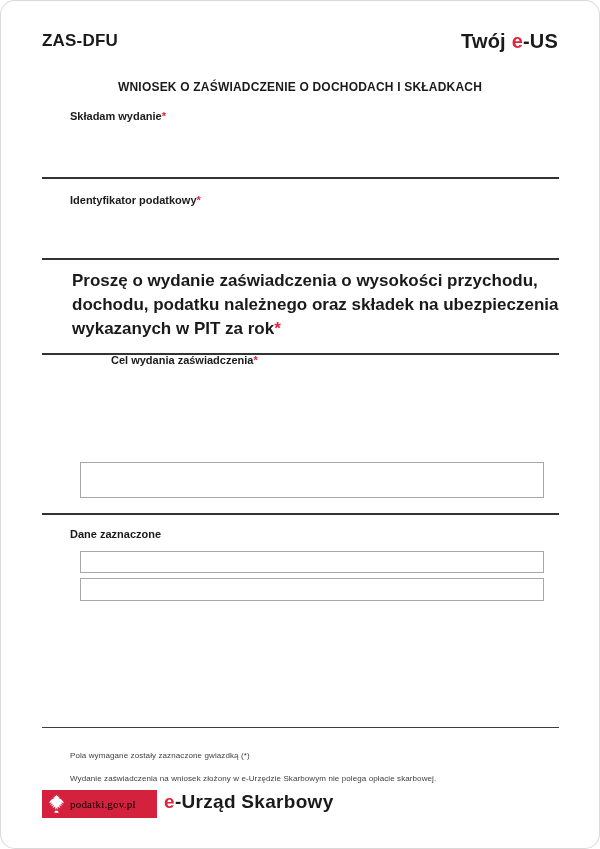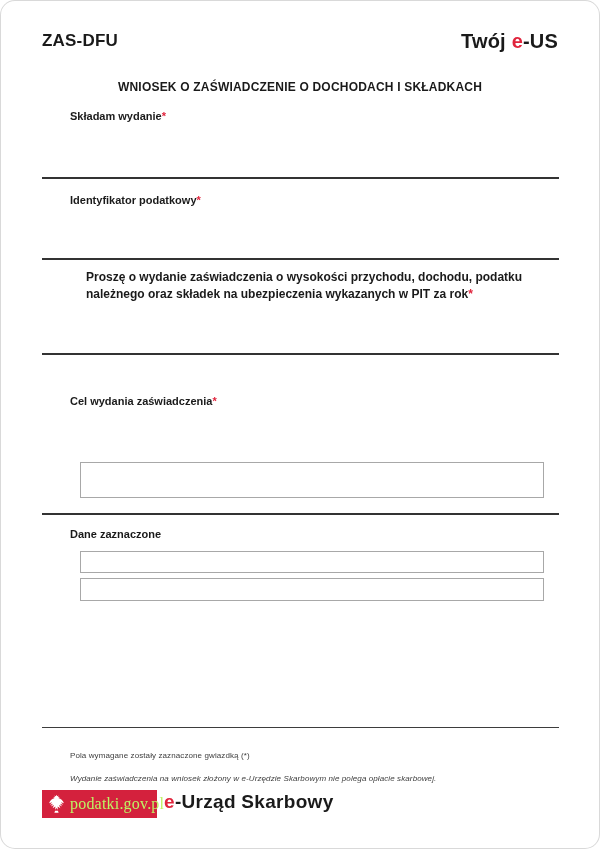--- a/index.html
+++ b/index.html
@@ -12,35 +12,35 @@
     box-shadow:inset 0 0 0 1px #d9d9d9;
     overflow:hidden;
     border-radius:15px;
   }
   .abs{position:absolute;}
   .form-code{left:42px;top:31px;font-size:17px;font-weight:bold;letter-spacing:.2px;}
   .brand-top{right:42px;top:30px;font-size:20px;font-weight:900;letter-spacing:.2px;}
   .page-title{left:0;top:80px;width:100%;text-align:center;font-size:12px;font-weight:bold;letter-spacing:.2px;}
   .field-label{left:70px;font-size:11px;font-weight:bold;}
   .asterisk{font-weight:bold;}
-  .para{left:86px;width:492px;font-size:12px;font-weight:bold;line-height:1.4;}
+  .para{left:72px;width:492px;font-size:17px;font-weight:bold;line-height:1.4;}
   .rule{left:42px;width:517px;height:2px;background:#333333;}
   .rule-thin{left:42px;width:517px;height:1px;background:#3d3d3d;}
   .text-input{
     left:80px;width:464px;
     border:1px solid #a8a8a8;background:#ffffff;
     font-family:"Liberation Sans", sans-serif;font-size:12px;color:#1a1a1a;
     box-sizing:border-box;padding:2px 6px;outline:none;
   }
   .note{left:70px;font-size:8px;color:#3d3d3d;letter-spacing:.1px;margin-top:21px;}
   .logo-box{
     left:42px;top:790px;width:115px;height:28px;
     display:flex;align-items:center;gap:5px;padding-left:6px;box-sizing:border-box;
   }
-  .logo-site{color:#bef264;font-family:"Liberation Serif", serif;font-size:16px;letter-spacing:.2px;}
+  .logo-site{color:#000000;font-family:"Liberation Serif", serif;font-size:11px;letter-spacing:.2px;}
   .brand-bottom{left:164px;top:791px;font-size:19px;font-weight:900;letter-spacing:.3px;}
   .eagle{width:17px;height:20px;flex:0 0 auto;}
 </style>
 </head>
 <body>
 
 <div id="page">
 
   <div class="abs form-code">ZAS-DFU</div>
   <div class="abs brand-top">
@@ -57,35 +57,35 @@
   <div class="abs field-label" style="top:194px;">
     <span>Identyfikator podatkowy</span><span class="asterisk" style="color:#e0243c;">*</span>
   </div>
   <div class="abs rule" style="top:258px;"></div>
 
   <div class="abs para" style="top:269px;">
     <span>Proszę o wydanie zaświadczenia o wysokości przychodu, dochodu, podatku należnego oraz składek na ubezpieczenia wykazanych w PIT za rok</span><span class="asterisk" style="color:#e0243c;">*</span>
   </div>
   <div class="abs rule" style="top:353px;"></div>
 
-  <div class="abs field-label" style="top:395px;">
+  <div class="abs field-label" style="top:354px;margin-left:41px;">
     <span>Cel wydania zaświadczenia</span><span class="asterisk" style="color:#e0243c;">*</span>
   </div>
   <input type="text" class="abs text-input" style="top: 462px; height: 36px;" value="">
   <div class="abs rule" style="top:513px;"></div>
 
   <div class="abs field-label" style="top:528px;">
     <span>Dane zaznaczone</span>
   </div>
   <input type="text" class="abs text-input" style="top: 551px; height: 22px;" value="">
   <input type="text" class="abs text-input" style="top: 578px; height: 23px;" value="">
 
   <div class="abs rule-thin" style="top:727px;"></div>
   <div class="abs note" style="top:730px;">Pola wymagane zostały zaznaczone gwiazdką (*)</div>
-  <div class="abs note" style="top:753px;font-style:italic;">Wydanie zaświadczenia na wniosek złożony w e-Urzędzie Skarbowym nie polega opłacie skarbowej.</div>
+  <div class="abs note" style="top:753px;">Wydanie zaświadczenia na wniosek złożony w e-Urzędzie Skarbowym nie polega opłacie skarbowej.</div>
 
   <div class="abs logo-box" style="background:#d4213d;">
     <svg class="eagle" viewBox="0 0 24 28" aria-hidden="true">
       <path fill="#ffffff" d="M12,1 L13,3 L15,2 L14,4.5 L16.5,4 L15,6
         C18,6.5 21,9 22.5,13 L18,11.5 L21.5,15 L17,13.5 L20,17.5 L15.5,15.5
         L17.5,20 L13.5,17.5 L14,22 L12,19.5 L10,22 L10.5,17.5 L6.5,20
         L8.5,15.5 L4,17.5 L7,13.5 L2.5,15 L6,11.5 L1.5,13
         C3,9 6,6.5 9,6 L7.5,4 L10,4.5 L9,2 L11,3 Z
         M10,23.5 L14,23.5 L15,26.5 L9,26.5 Z"></path>
     </svg>

